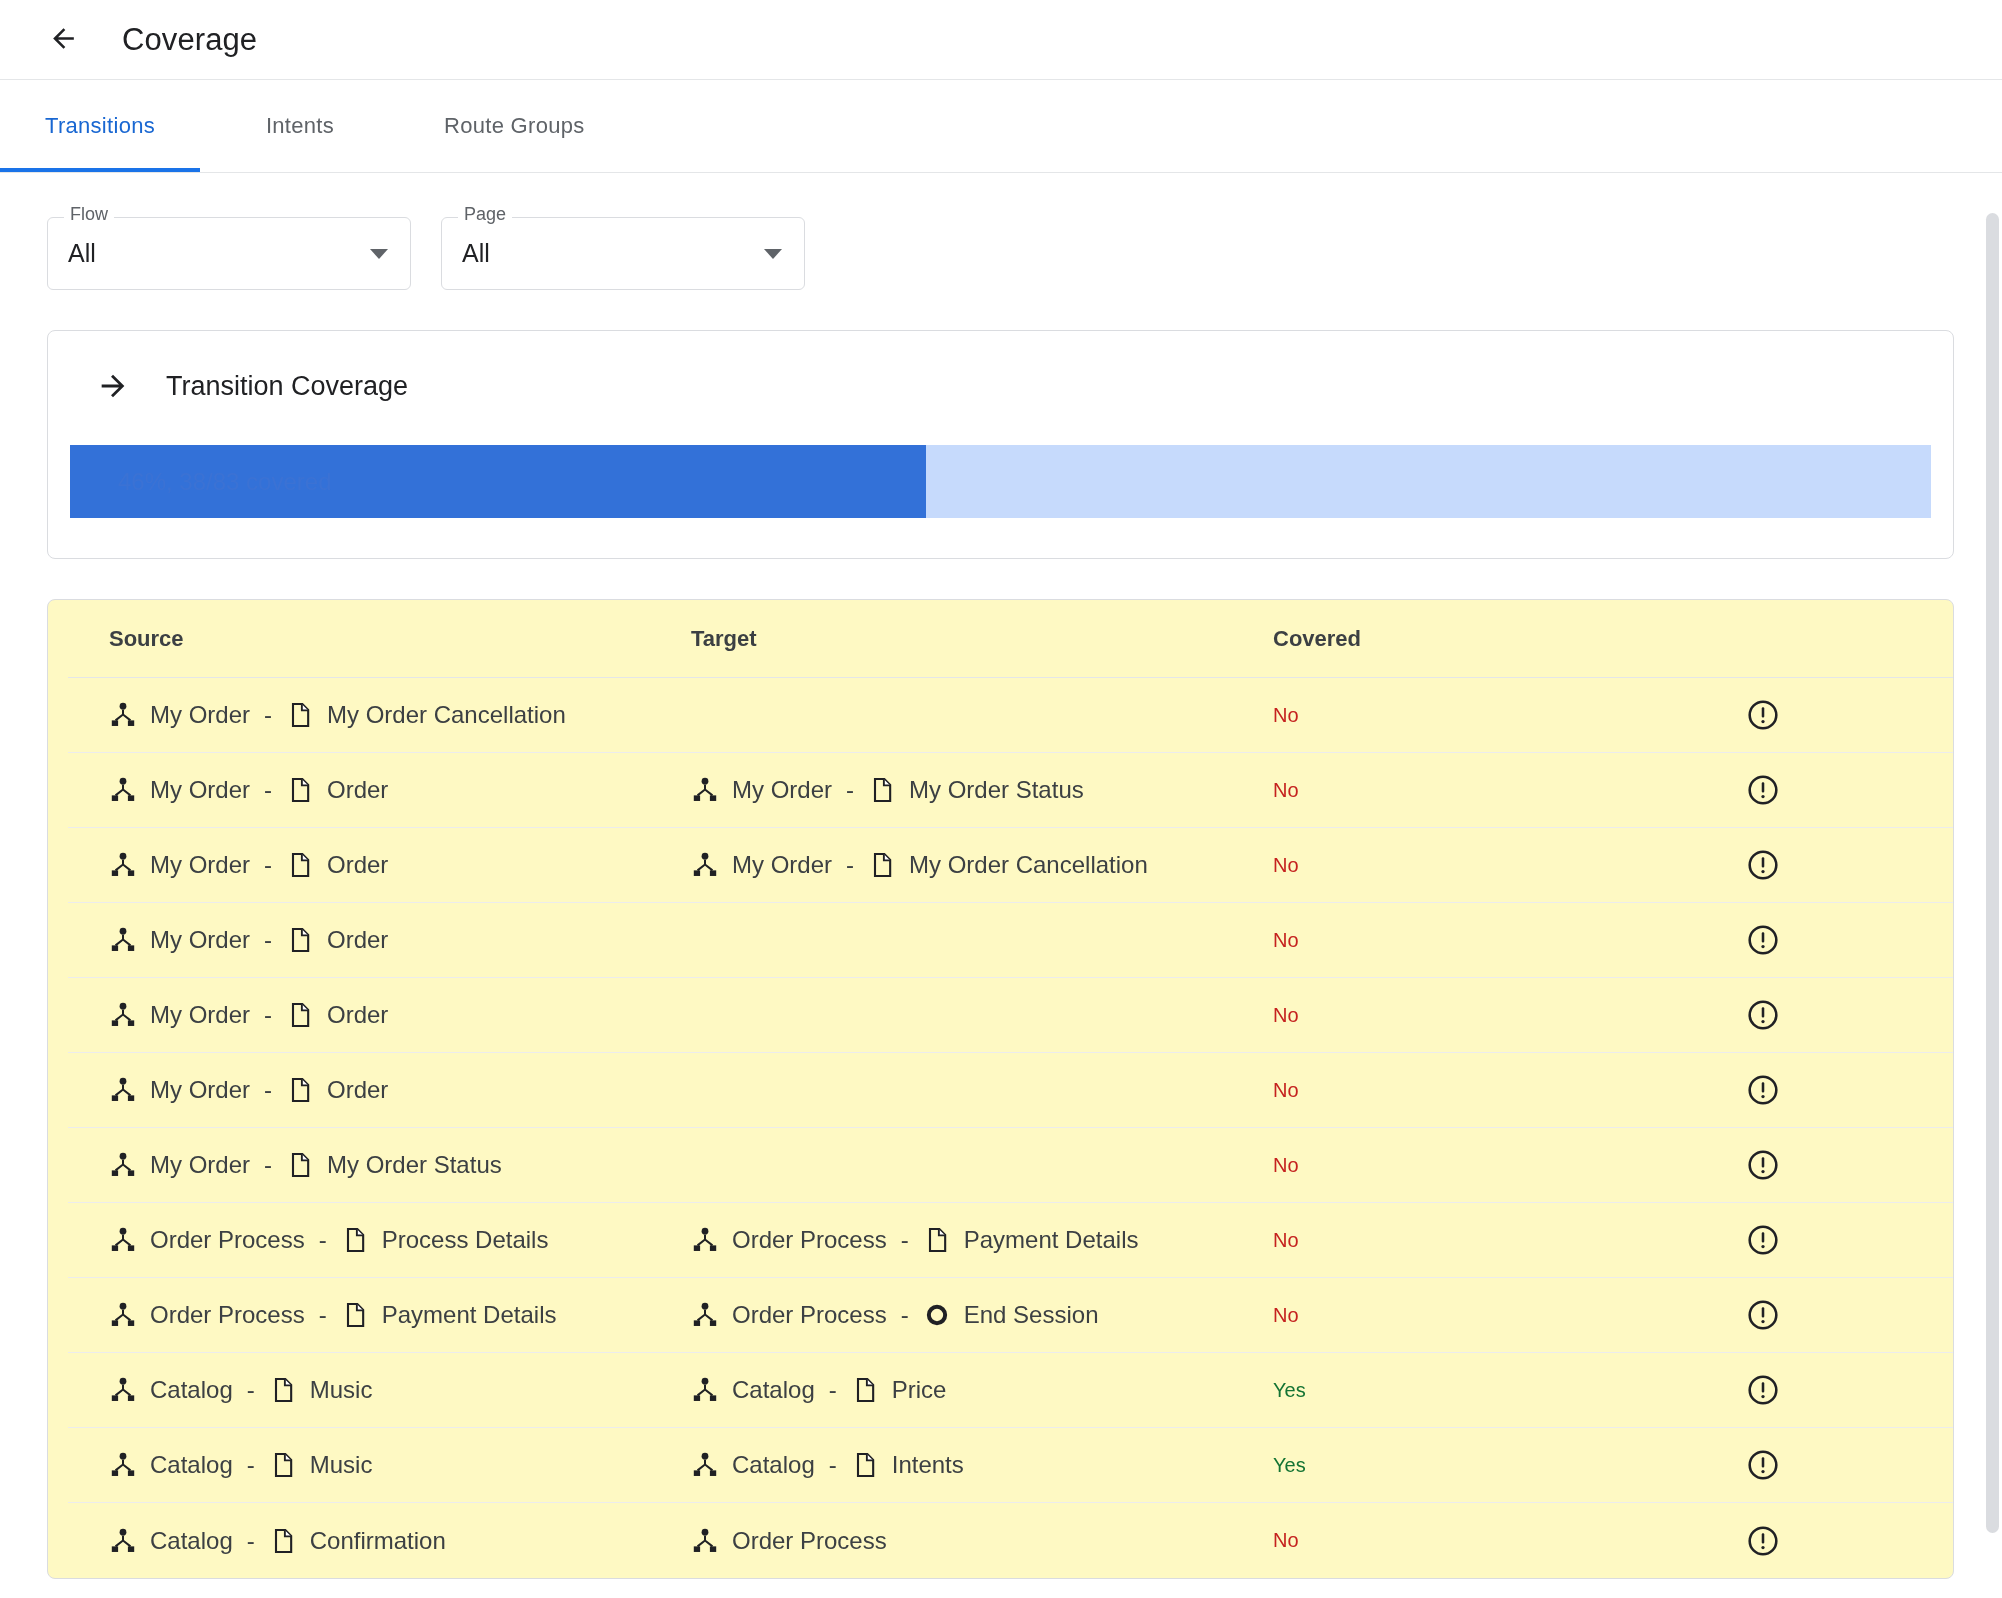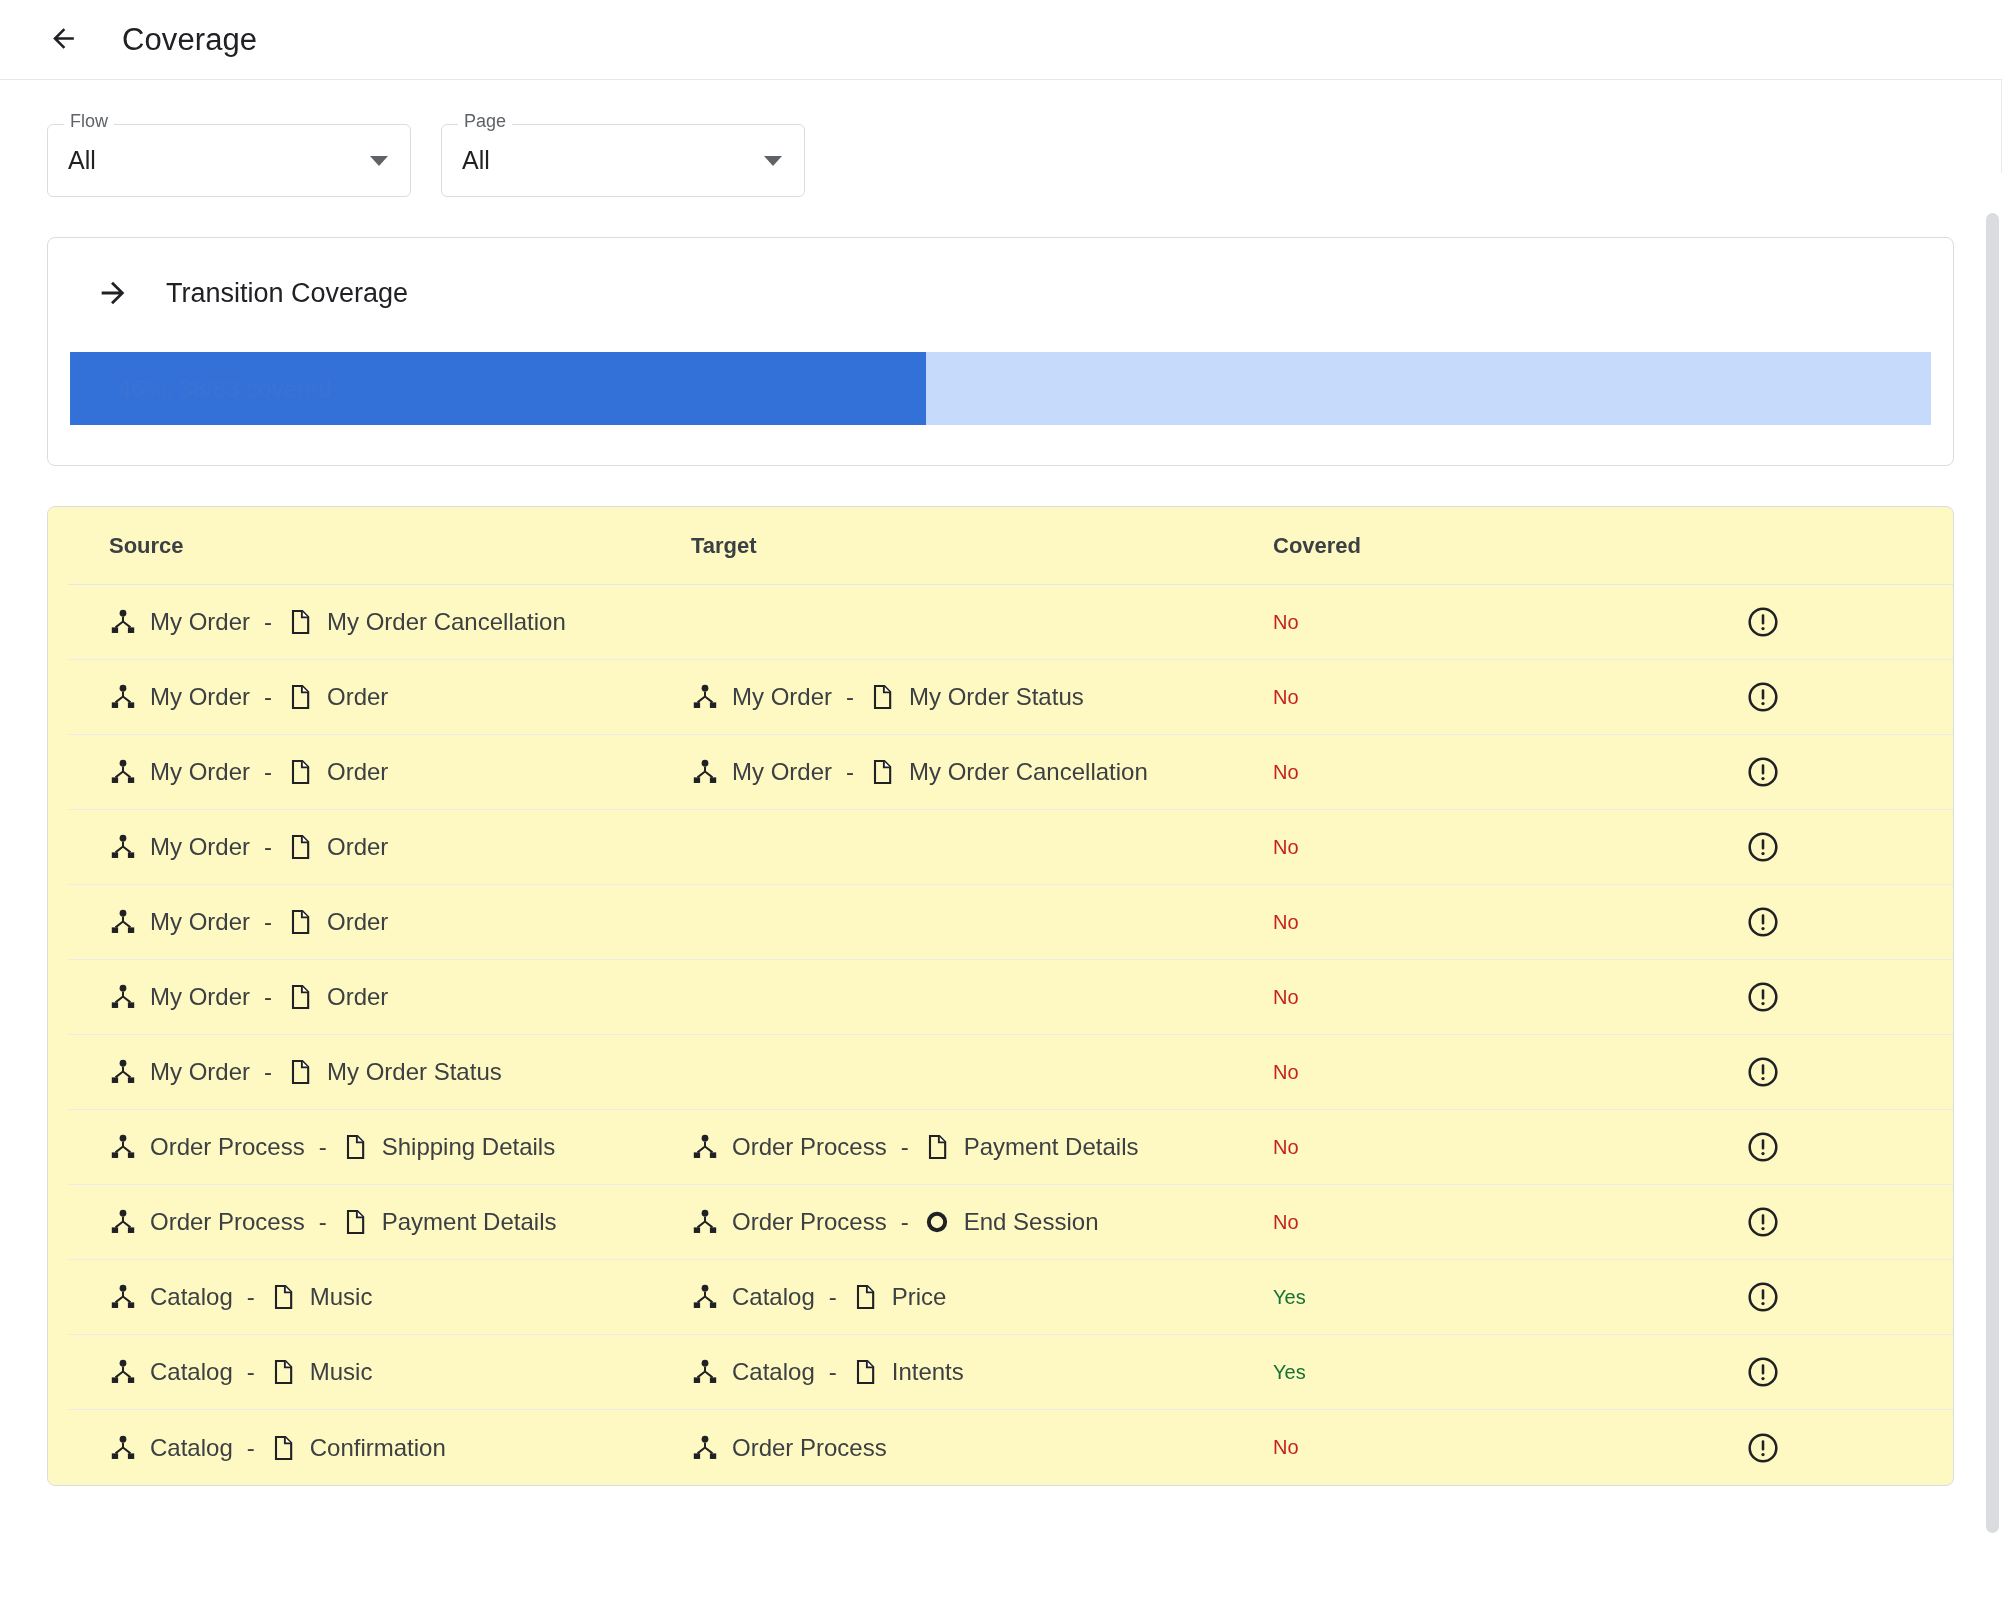--- a/index.html
+++ b/index.html
@@ -193,20 +193,34 @@
     <button class="back-btn">
       <span>
         <svg viewBox="0 0 24 24" width="31" height="31" aria-hidden="true">
           <path d="M20 11H7.8l5.6-5.6L12 4l-8 8 8 8 1.4-1.4L7.8 13H20z" fill="#202124"></path>
         </svg>
       </span>
     </button>
     <div class="page-title">Coverage</div>
   </div>
 
+  <div class="tabs-wrap">
+    <div class="tabs">
+      <button class="tab active">
+        <span>Transitions</span>
+      </button>
+      <button class="tab">
+        <span>Intents</span>
+      </button>
+      <button class="tab">
+        <span>Route Groups</span>
+      </button>
+    </div>
+    <div class="tabs-divider"></div>
+  </div>
 
   <div class="content">
 
     <div class="filters">
       <div class="field flow">
         <span class="field-label">Flow</span>
         <span class="field-value">All</span>
         <span class="field-arrow"></span>
       </div>
       <div class="field page">
@@ -549,21 +563,21 @@
                 <span class="nlabel">Order Process</span>
               </span>
               <span class="dash">-</span>
               <span class="node">
                 <span class="glyph">
                   <svg viewBox="0 0 24 24" width="28" height="28" aria-hidden="true">
                     <path d="M6 2.6h8l5 5v13.8H6z" fill="none" stroke="#202124" stroke-width="1.8"></path>
                     <path d="M13.6 2.8v5.2h5.2" fill="#fff" stroke="#202124" stroke-width="1.6"></path>
                   </svg>
                 </span>
-                <span class="nlabel">Shipping Details</span>
+                <span class="nlabel">Process Details</span>
               </span>
             </div>
             <div class="cell col-target">
               <span class="node">
                 <span class="glyph">
                   <svg viewBox="0 0 24 24" width="28" height="28" aria-hidden="true">
                     <circle cx="12" cy="4.4" r="2.9" fill="#202124"></circle>
                     <path d="M12 7.3v4.2M12 11.5L5.6 16.6M12 11.5l6.4 5.1" stroke="#202124" stroke-width="1.7" fill="none"></path>
                     <rect x="2.4" y="16.6" width="5.4" height="4.8" fill="#202124"></rect>
                     <rect x="16.2" y="16.6" width="5.4" height="4.8" fill="#202124"></rect>

